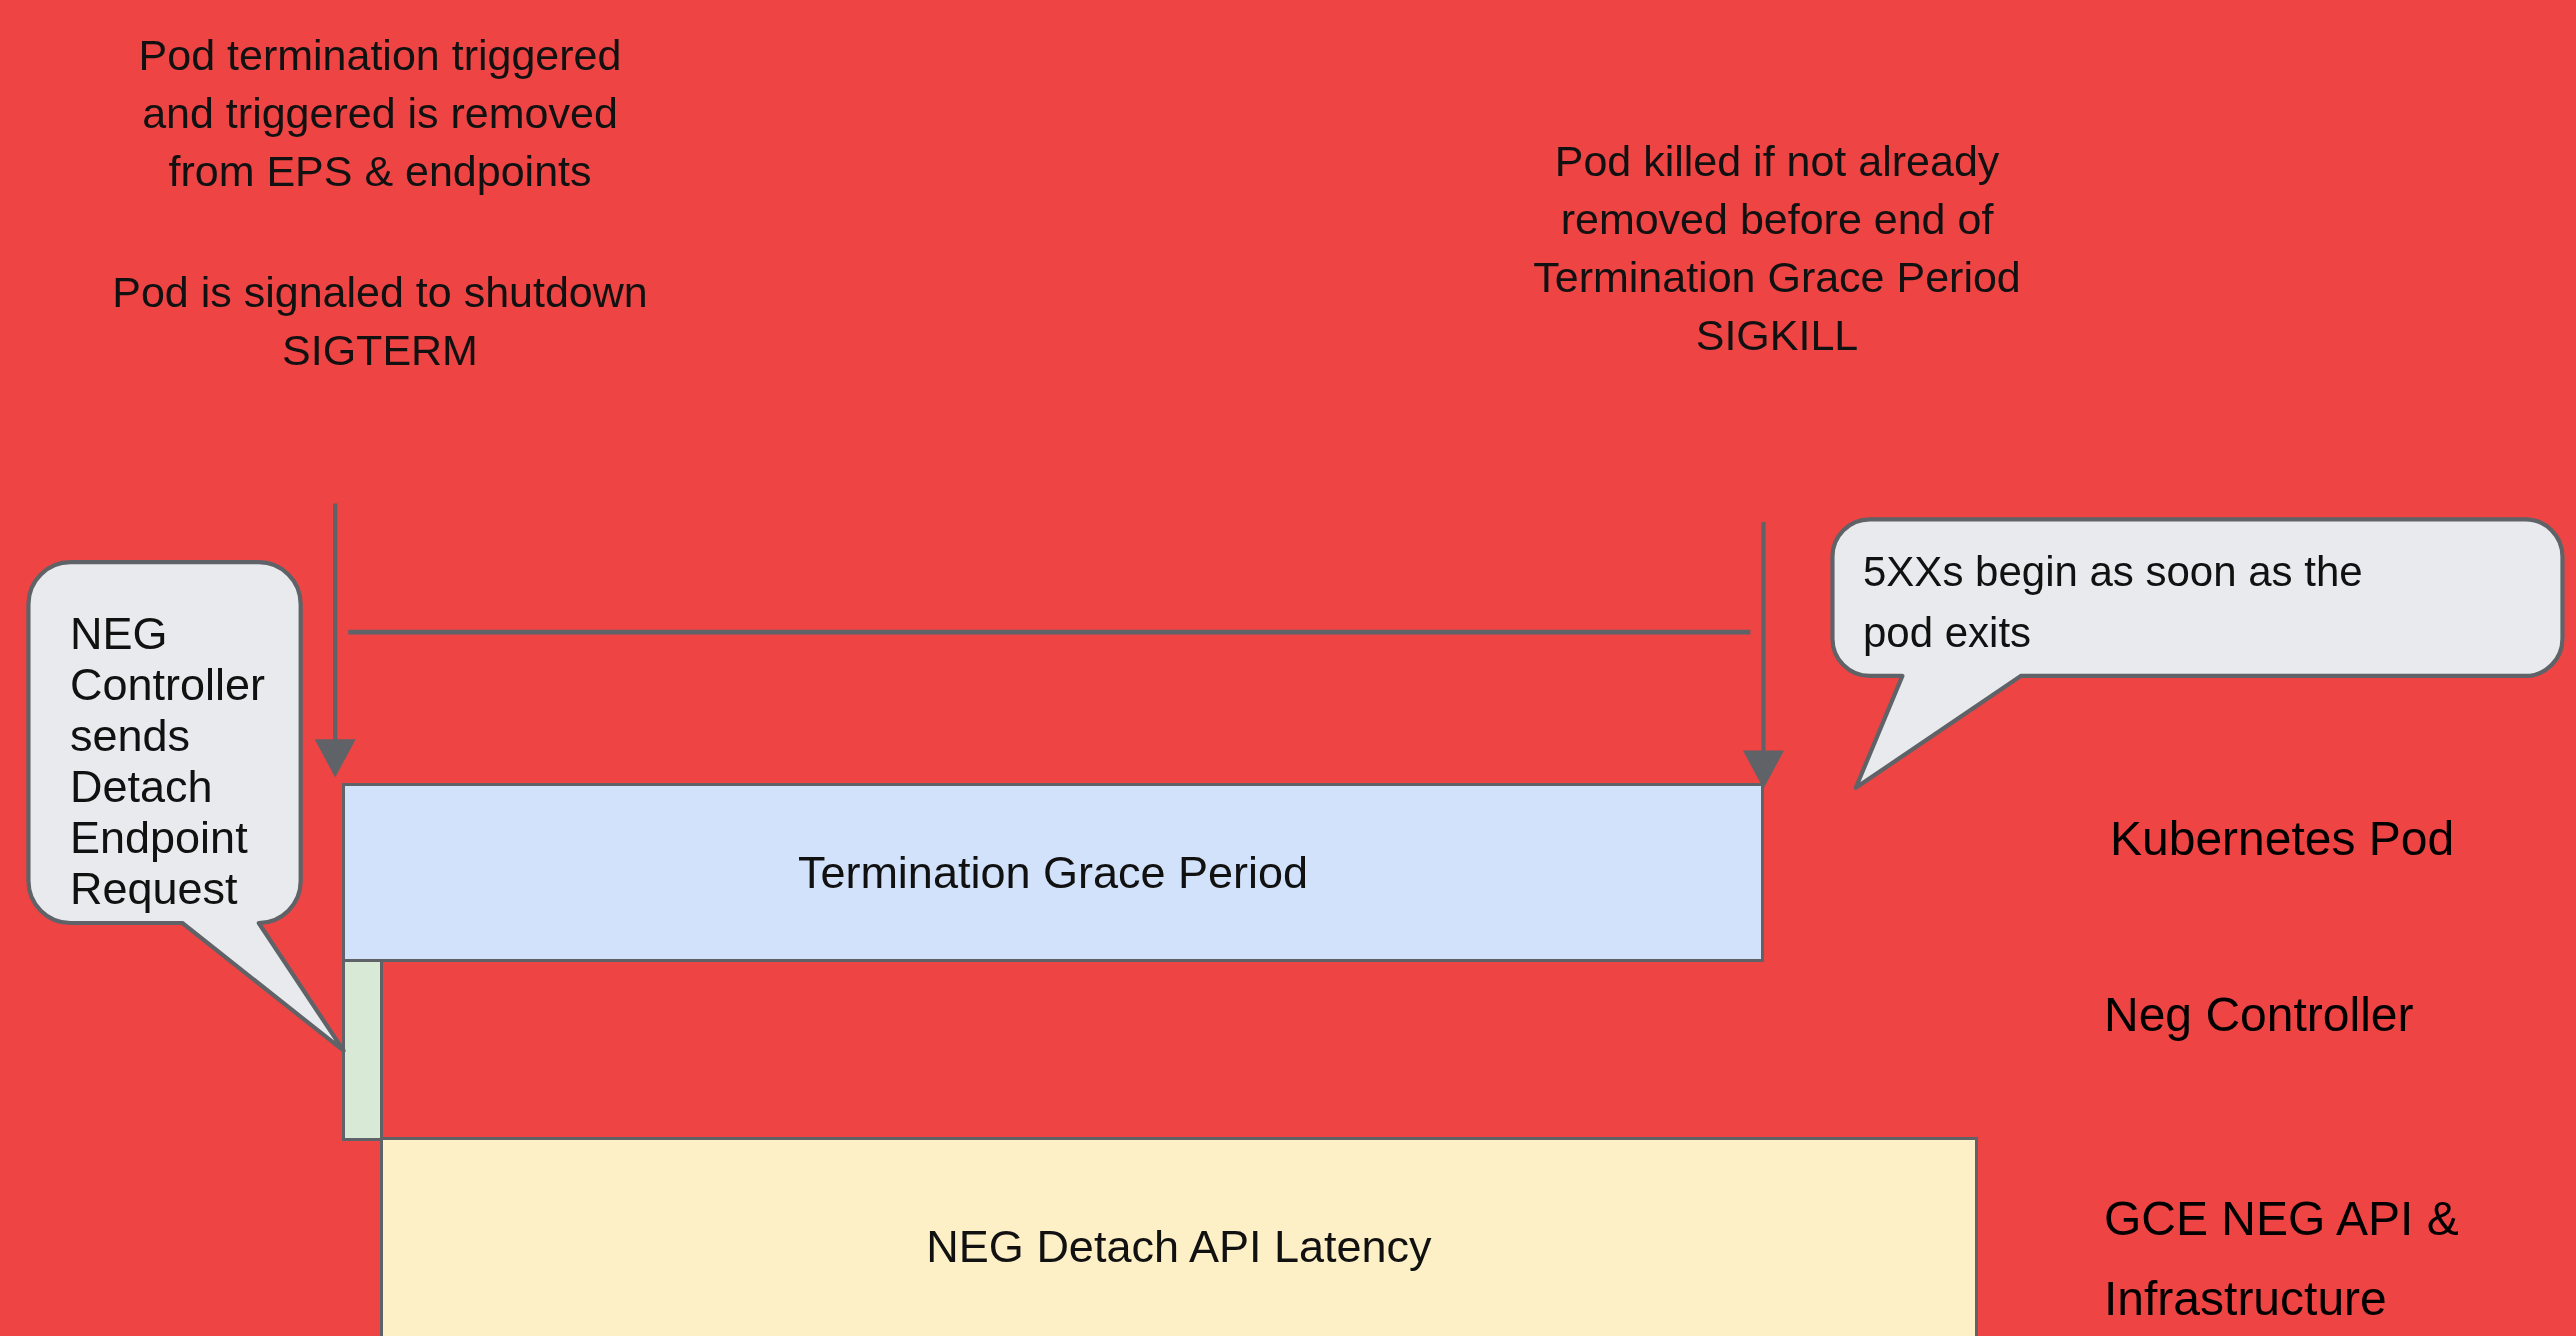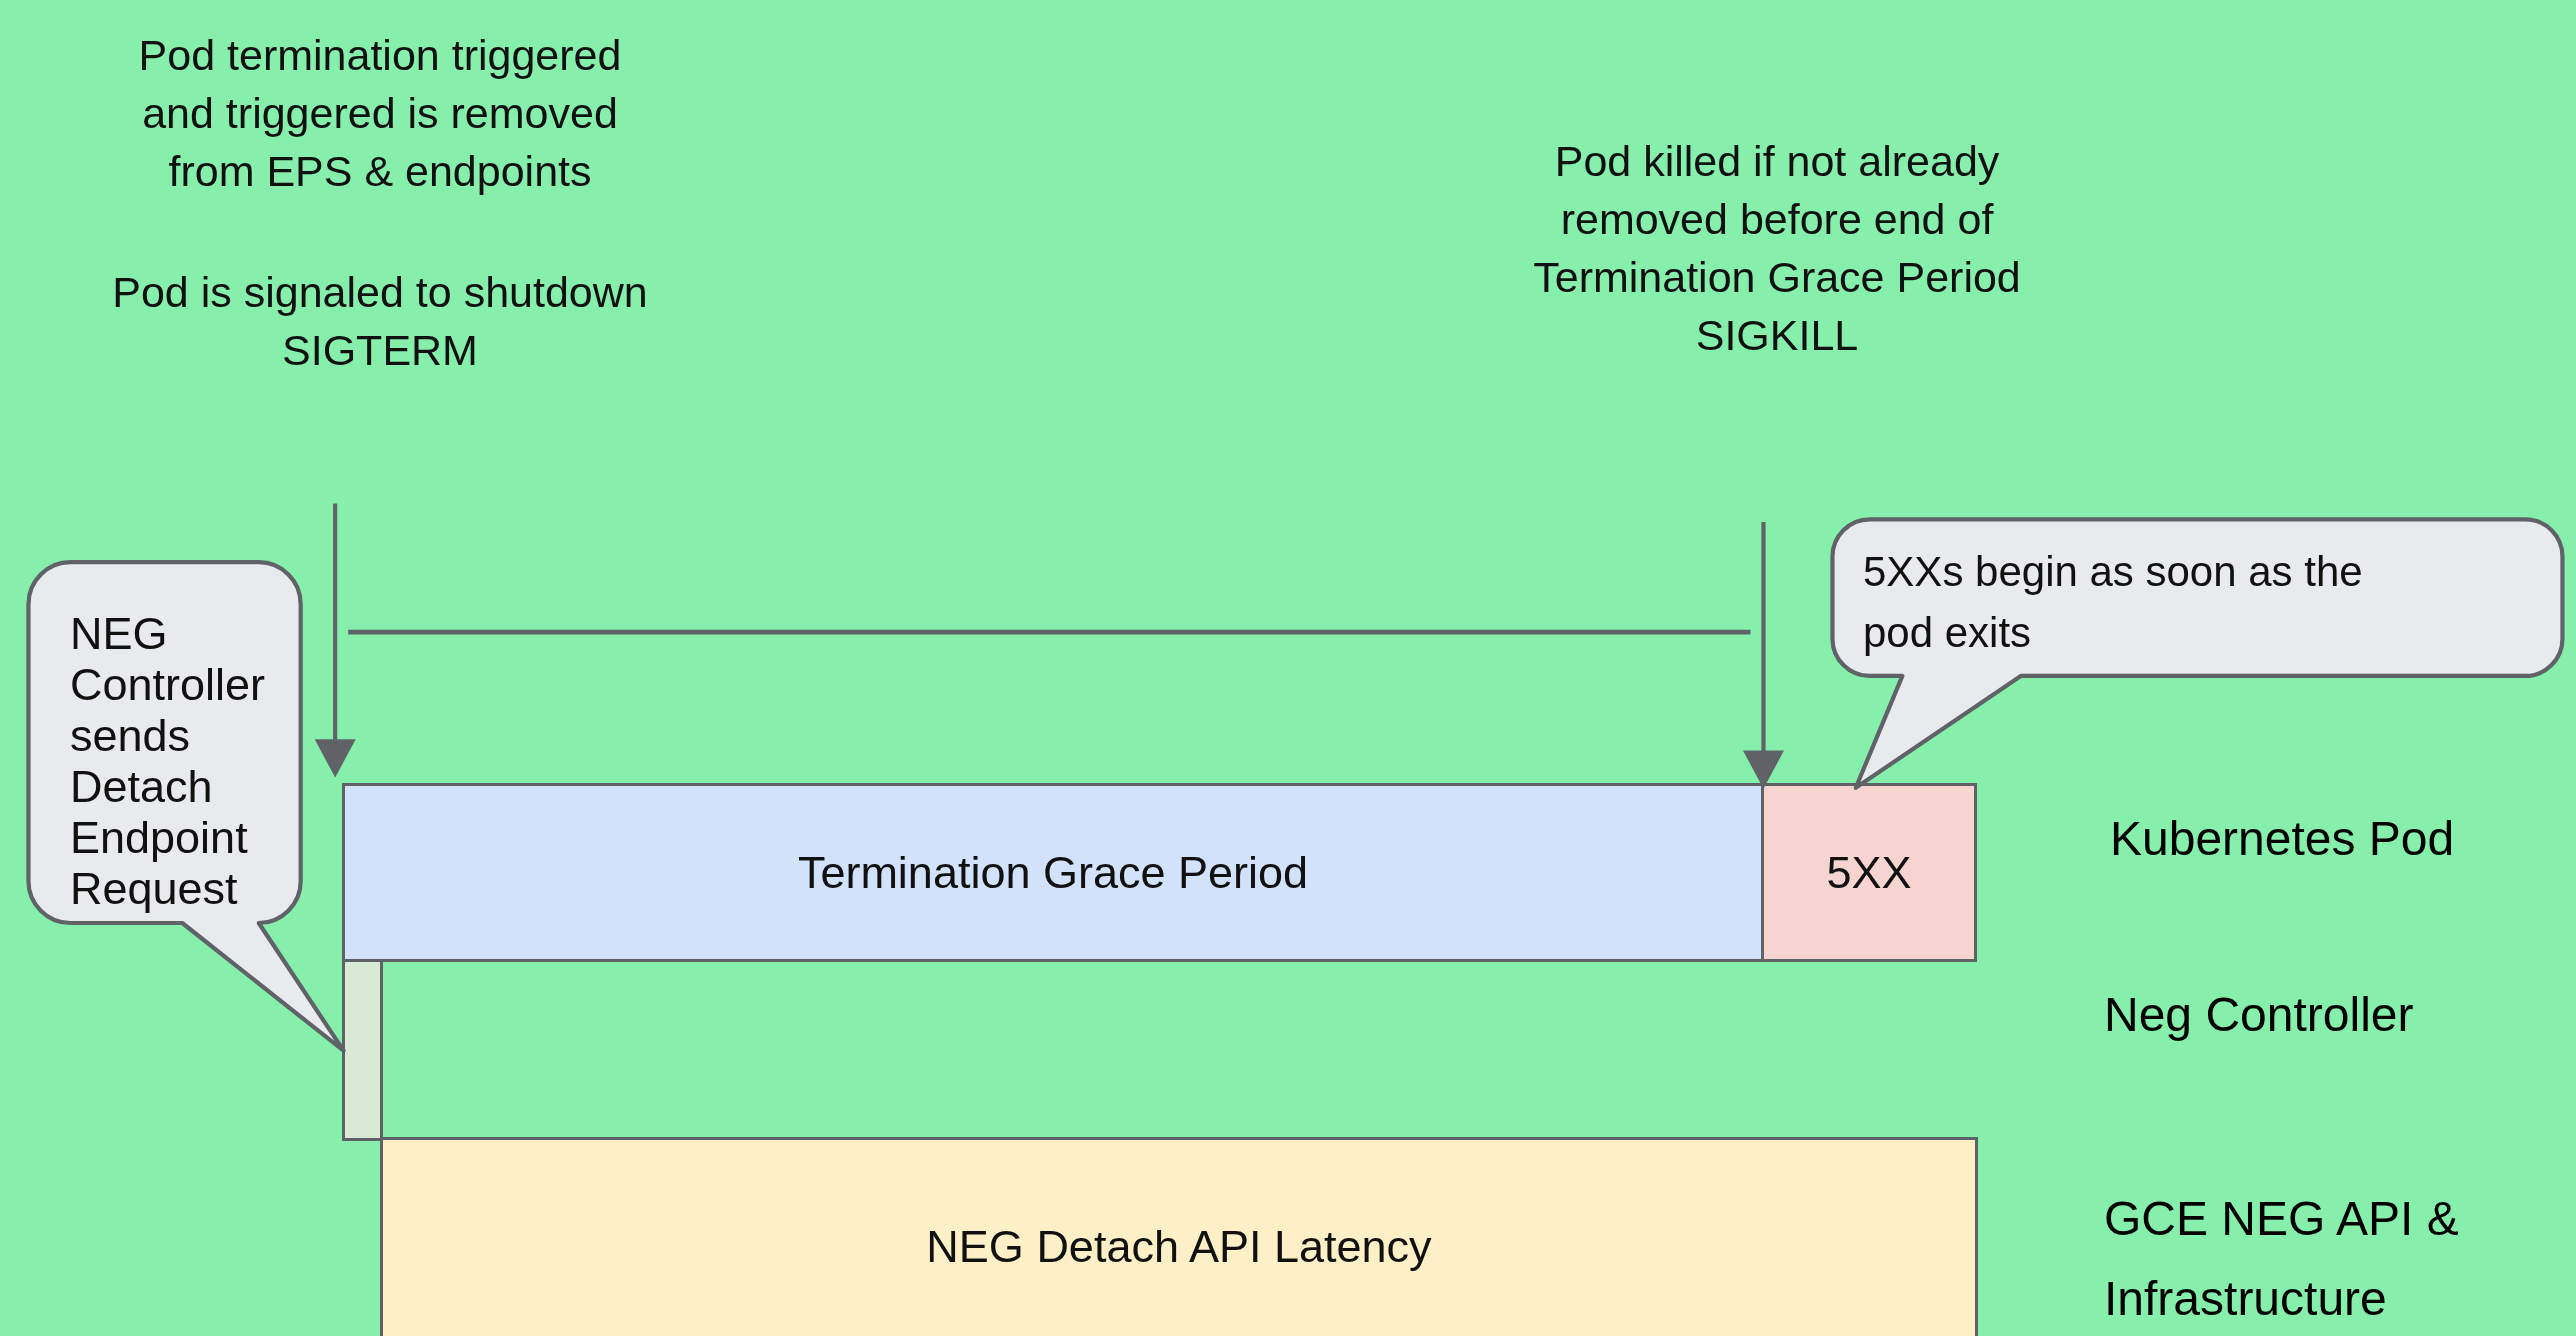--- a/index.html
+++ b/index.html
@@ -4,21 +4,21 @@
 <style>
   html, body {
     margin: 0;
     padding: 0;
     background: #ffffff;
   }
   #canvas {
     position: relative;
     width: 2576px;
     height: 1336px;
-    background: #86efac;
+    background: #ef4444;
     font-family: "Liberation Sans", sans-serif;
     color: #111111;
     overflow: hidden;
   }
   .abs { position: absolute; }
   .line { display: block; }
 
   
   .note {
     font-size: 43px;
@@ -102,23 +102,20 @@
     <span class="line">Pod killed if not already</span>
     <span class="line">removed before end of</span>
     <span class="line">Termination Grace Period</span>
     <span class="line">SIGKILL</span>
   </div>
 
 
   <div class="abs bar" id="bar-tgp">
     <span>Termination Grace Period</span>
   </div>
-  <div class="abs bar" id="bar-5xx">
-    <span>5XX</span>
-  </div>
   <div class="abs bar" id="bar-green"></div>
   <div class="abs bar" id="bar-yellow">
     <span>NEG Detach API Latency</span>
   </div>
 
   <div class="abs lane-label" id="lane-k8s">Kubernetes Pod</div>
   <div class="abs lane-label" id="lane-negc">Neg Controller</div>
   <div class="abs lane-label" id="lane-gce">
     <span class="line">GCE NEG API &amp;</span>
     <span class="line">Infrastructure</span>

